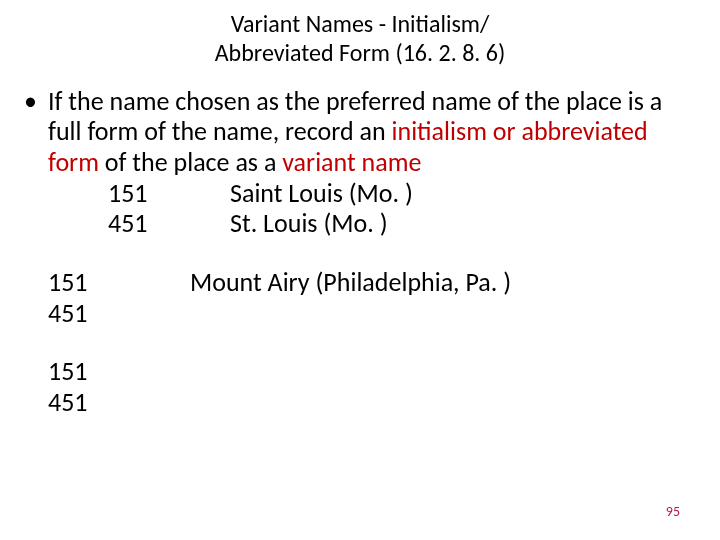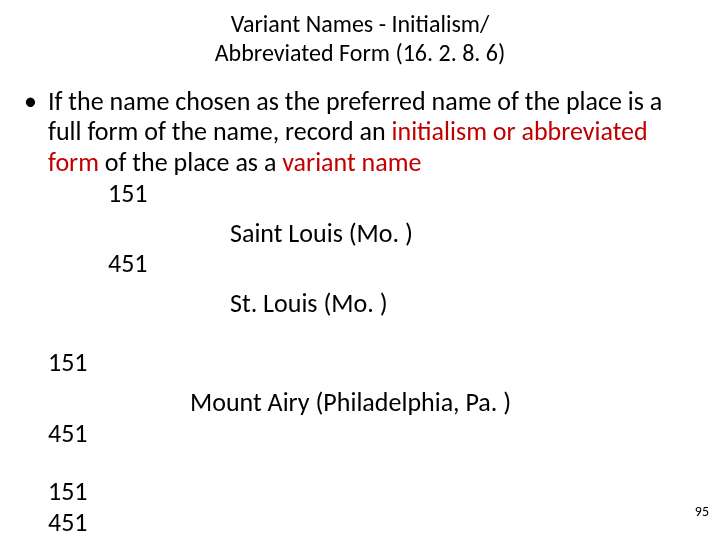--- a/index.html
+++ b/index.html
@@ -59,28 +59,27 @@
     .code {
       width: 90px;
       flex-shrink: 0;
     }
     .code-wide {
       width: 110px;
       flex-shrink: 0;
     }
     .value {
       flex: 1;
-      margin-top: 40px;
     }
     .page-num {
       position: absolute;
       bottom: 20px;
-      right: 11px;
+      right: 40px;
       font-size: 14px;
-      color: #000000;
+      color: #be185d;
     }
   </style>
 </head>
 <body>
 
 <div class="title">
   <span>Variant Names - Initialism/</span><br>
   <span>Abbreviated Form (16. 2. 8. 6)</span>
 </div>
 

